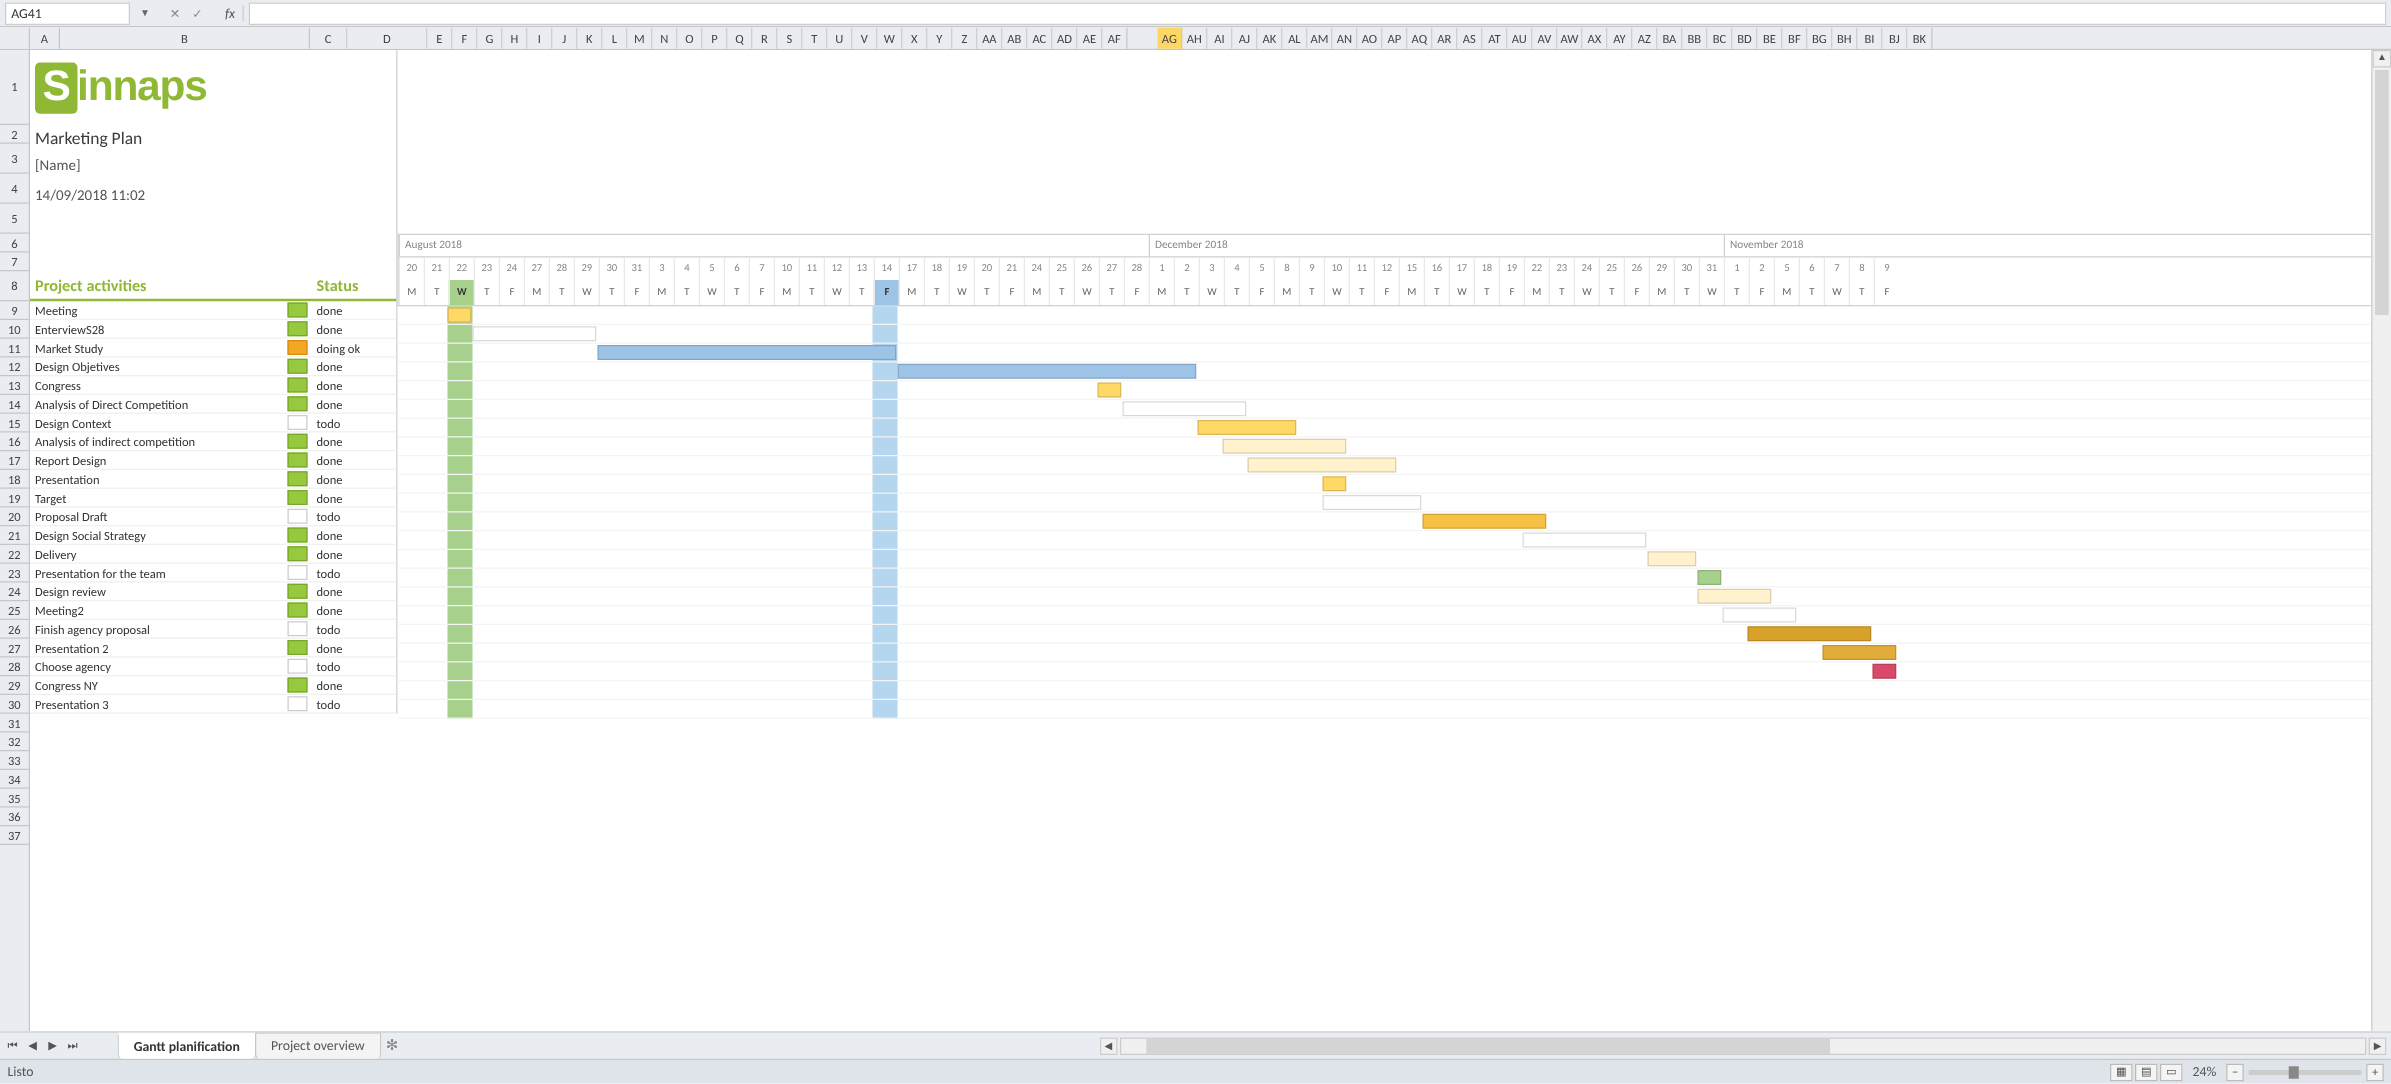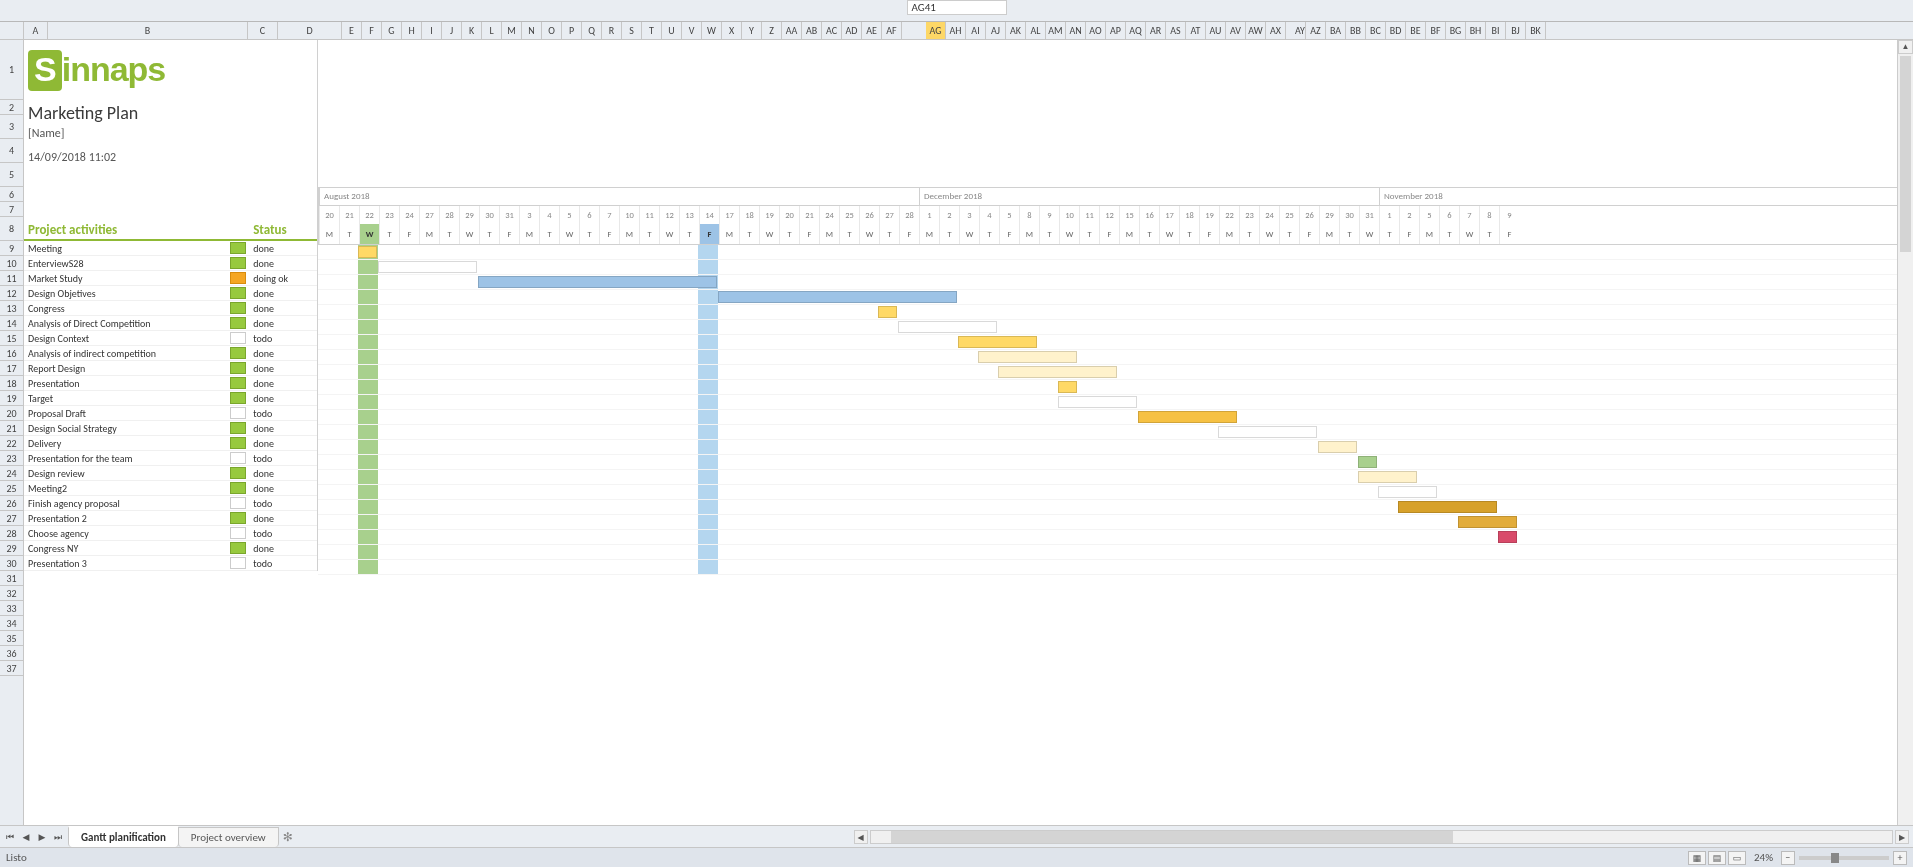--- a/index.html
+++ b/index.html
@@ -13,21 +13,20 @@
 
 
 .formula-bar {
   display: flex;
   align-items: center;
   height: 22px;
   background: #e9edf2;
   border-bottom: 1px solid #b8b8b8;
   padding: 0 4px;
   gap: 4px;
-  flex-direction: column;
 }
 .name-box {
   width: 100px;
   height: 18px;
   background: #fff;
   border: 1px solid #ccc;
   padding: 0 4px;
   font-size: 11px;
   display: flex;
   align-items: center;
@@ -133,21 +132,21 @@
   letter-spacing: -1px;
 }
 .logo .sq {
   display:inline-block;
   background:#8fb935;
   color:#fff;
   border-radius:4px;
   padding:0 6px 2px 6px;
 }
 .title-row {
-  font-size: 18px;
+  font-size: 14px;
   color: #3b3b3b;
   padding: 2px 4px;
   height: 24px;
 }
 .subtitle-row { font-size: 12px; color: #555; padding: 2px 4px; height: 24px; }
 .date-row { font-size: 12px; color: #555; padding: 2px 4px; height: 24px; }
 
 .section-header {
   display: flex;
   height: 24px;
@@ -277,22 +276,21 @@
   height: 14px;
   font-size: 9px;
   color: #555;
   display: flex;
   align-items: center;
   justify-content: center;
   cursor: pointer;
 }
 .tabs {
   display: flex;
-  margin-left: 0;
-  align-items: center;
+  margin-left: 26px;
 }
 .tab {
   padding: 3px 12px;
   font-size: 11px;
   color: #555;
   border: 1px solid #c6c6c6;
   border-bottom: none;
   border-radius: 0 0 4px 4px;
   background: #f4f4f4;
   margin-right: -1px;
@@ -485,21 +483,21 @@
         <div class="col-header" style="width: 20px;">AO</div>
         <div class="col-header" style="width: 20px;">AP</div>
         <div class="col-header" style="width: 20px;">AQ</div>
         <div class="col-header" style="width: 20px;">AR</div>
         <div class="col-header" style="width: 20px;">AS</div>
         <div class="col-header" style="width: 20px;">AT</div>
         <div class="col-header" style="width: 20px;">AU</div>
         <div class="col-header" style="width: 20px;">AV</div>
         <div class="col-header" style="width: 20px;">AW</div>
         <div class="col-header" style="width: 20px;">AX</div>
-        <div class="col-header" style="width: 20px; text-align: right;">AY</div>
+        <div class="col-header" style="width: 20px;">AY</div>
         <div class="col-header" style="width: 20px;">AZ</div>
         <div class="col-header" style="width: 20px;">BA</div>
         <div class="col-header" style="width: 20px;">BB</div>
         <div class="col-header" style="width: 20px;">BC</div>
         <div class="col-header" style="width: 20px;">BD</div>
         <div class="col-header" style="width: 20px;">BE</div>
         <div class="col-header" style="width: 20px;">BF</div>
         <div class="col-header" style="width: 20px;">BG</div>
         <div class="col-header" style="width: 20px;">BH</div>
         <div class="col-header" style="width: 20px;">BI</div>

